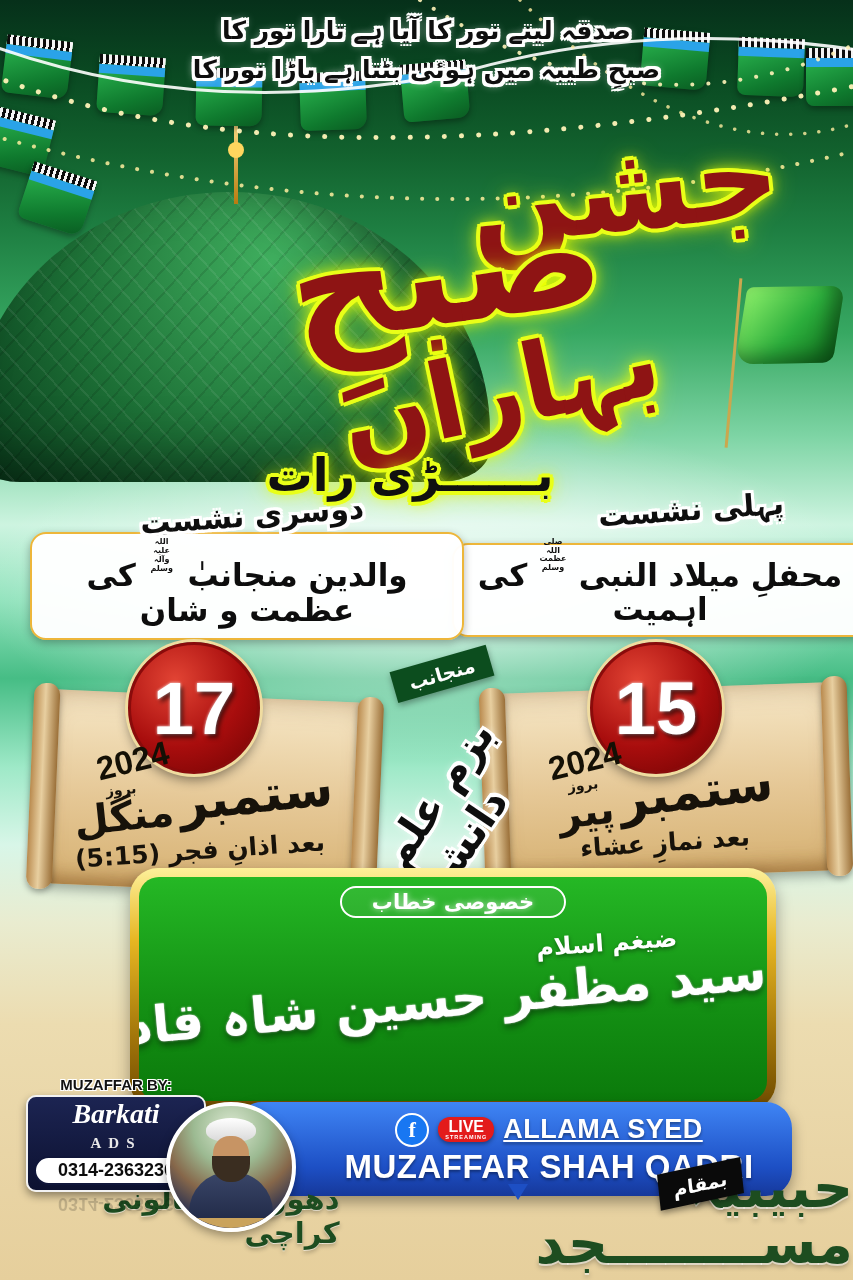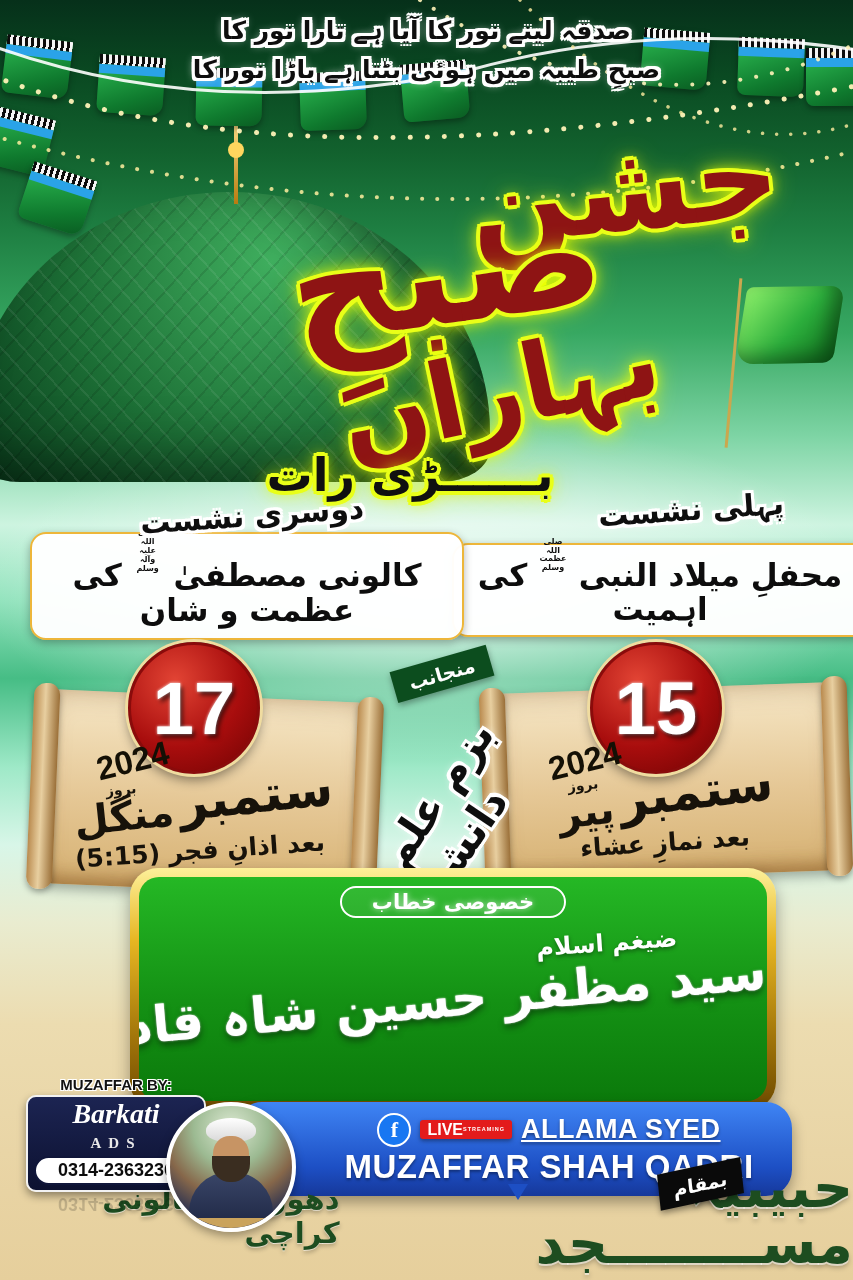--- a/index.html
+++ b/index.html
@@ -147,22 +147,22 @@
   .live-bar{position:absolute;left:236px;top:1102px;width:556px;height:94px;z-index:10;
     border-radius:26px;background:linear-gradient(180deg,#3f85f5,#1d4fc4 70%,#16389a);
     box-shadow:0 6px 14px rgba(0,0,0,.35);display:flex;flex-direction:column;
     align-items:center;justify-content:center;padding-left:70px;box-sizing:border-box;}
   .live-bar::after{content:"";position:absolute;left:272px;bottom:-14px;
     border:10px solid transparent;border-top:16px solid #1d4fc4;}
   .bar-row{display:flex;align-items:center;gap:9px;}
   .fb-circle{width:30px;height:30px;border-radius:50%;background:#1877f2;border:2px solid #fff;
     color:#fff;display:flex;align-items:center;justify-content:center;
     font-family:"Liberation Serif",serif;font-weight:bold;font-size:22px;line-height:1;}
-  .live-badge{background:#e31b1b;color:#fff;border-radius:3px;padding:2px 7px 1px;
-    display:flex;flex-direction:row;align-items:center;line-height:1;box-shadow:0 2px 4px rgba(0,0,0,.4);}
+  .live-badge{background:#e31b1b;color:#fff;border-radius:12px;padding:2px 7px 1px;
+    display:flex;flex-direction:column;align-items:center;line-height:1;box-shadow:0 2px 4px rgba(0,0,0,.4);}
   .live-word{font-size:16px;font-weight:900;}
   .streaming-word{font-size:5.5px;font-weight:bold;letter-spacing:1px;}
   .bar-line1{color:#fff;font-size:27px;font-weight:900;letter-spacing:.5px;
     text-shadow:0 2px 3px rgba(0,0,0,.4);text-decoration:underline;}
   .bar-line2{color:#fff;font-size:33px;font-weight:900;letter-spacing:.5px;margin-top:1px;
     text-shadow:0 2px 3px rgba(0,0,0,.4);}
   .photo-circle{position:absolute;left:166px;top:1102px;width:122px;height:122px;z-index:12;
     border-radius:50%;border:4px solid #fff;overflow:hidden;box-shadow:0 4px 10px rgba(0,0,0,.35);
     background:radial-gradient(circle at 50% 18%, #dce9d2, #9cba92 32%, #86674a 58%, #2e3350 80%);}
   .p-turban{position:absolute;top:12px;left:50%;transform:translateX(-50%);width:50px;height:24px;
@@ -236,21 +236,21 @@
     <div class="topic-text urdu">
       <span>محفلِ میلاد النبی</span>
       <span class="honorific">صلی اللہ عظمت وسلم</span>
       <span>کی اہمیت</span>
     </div>
   </div>
 
   <div class="session-label urdu outline-white lbl-second">دوسری نشست</div>
   <div class="topic-box box-second">
     <div class="topic-text urdu">
-      <span>کالونی مصطفیٰ</span>
+      <span>والدین منجانبٰ</span>
       <span class="honorific">صلی اللہ علیہ وآلہ وسلم</span>
       <span>کی عظمت و شان</span>
     </div>
   </div>
 
   <div class="scroll scroll-right"></div>
   <div class="day-badge badge-16">15</div>
   <div class="scroll-year year-right">2024</div>
   <div class="date-line line-right urdu">
     <span class="month">ستمبر</span>

